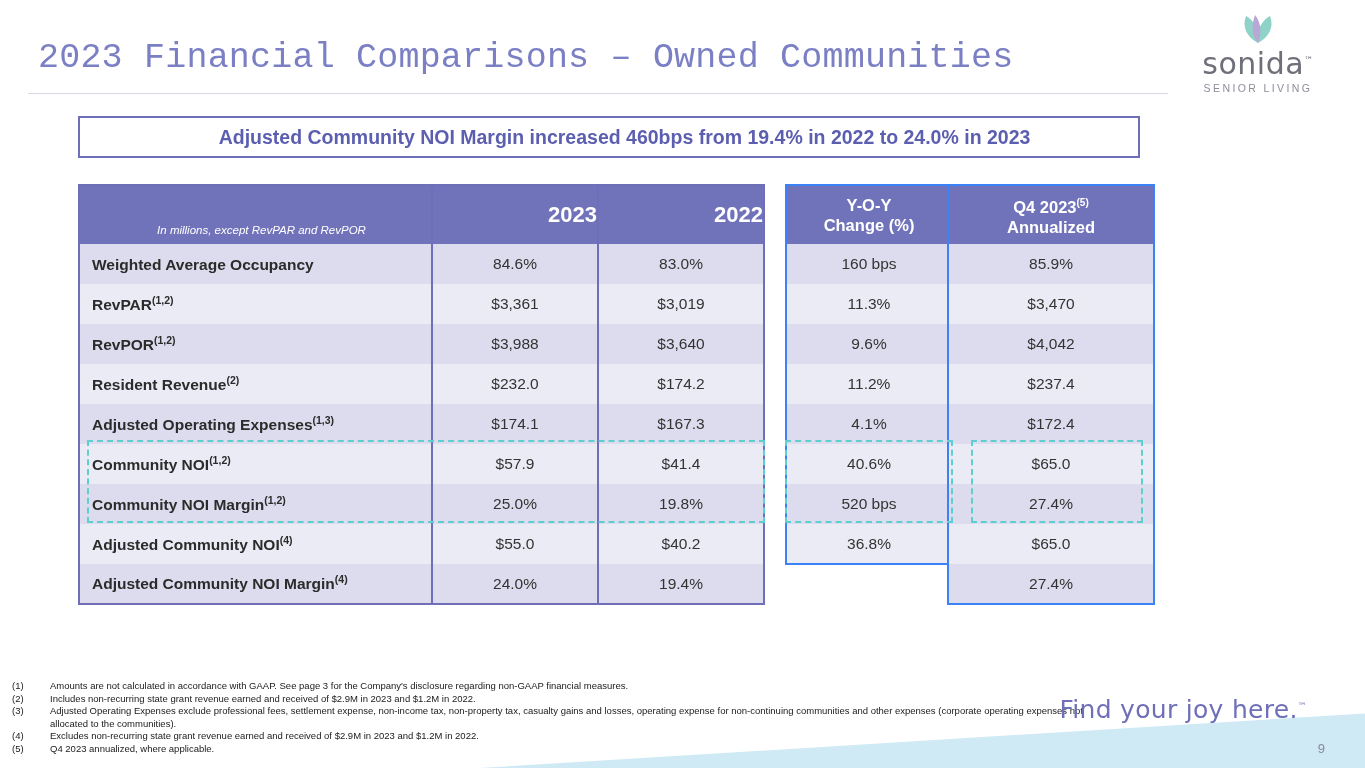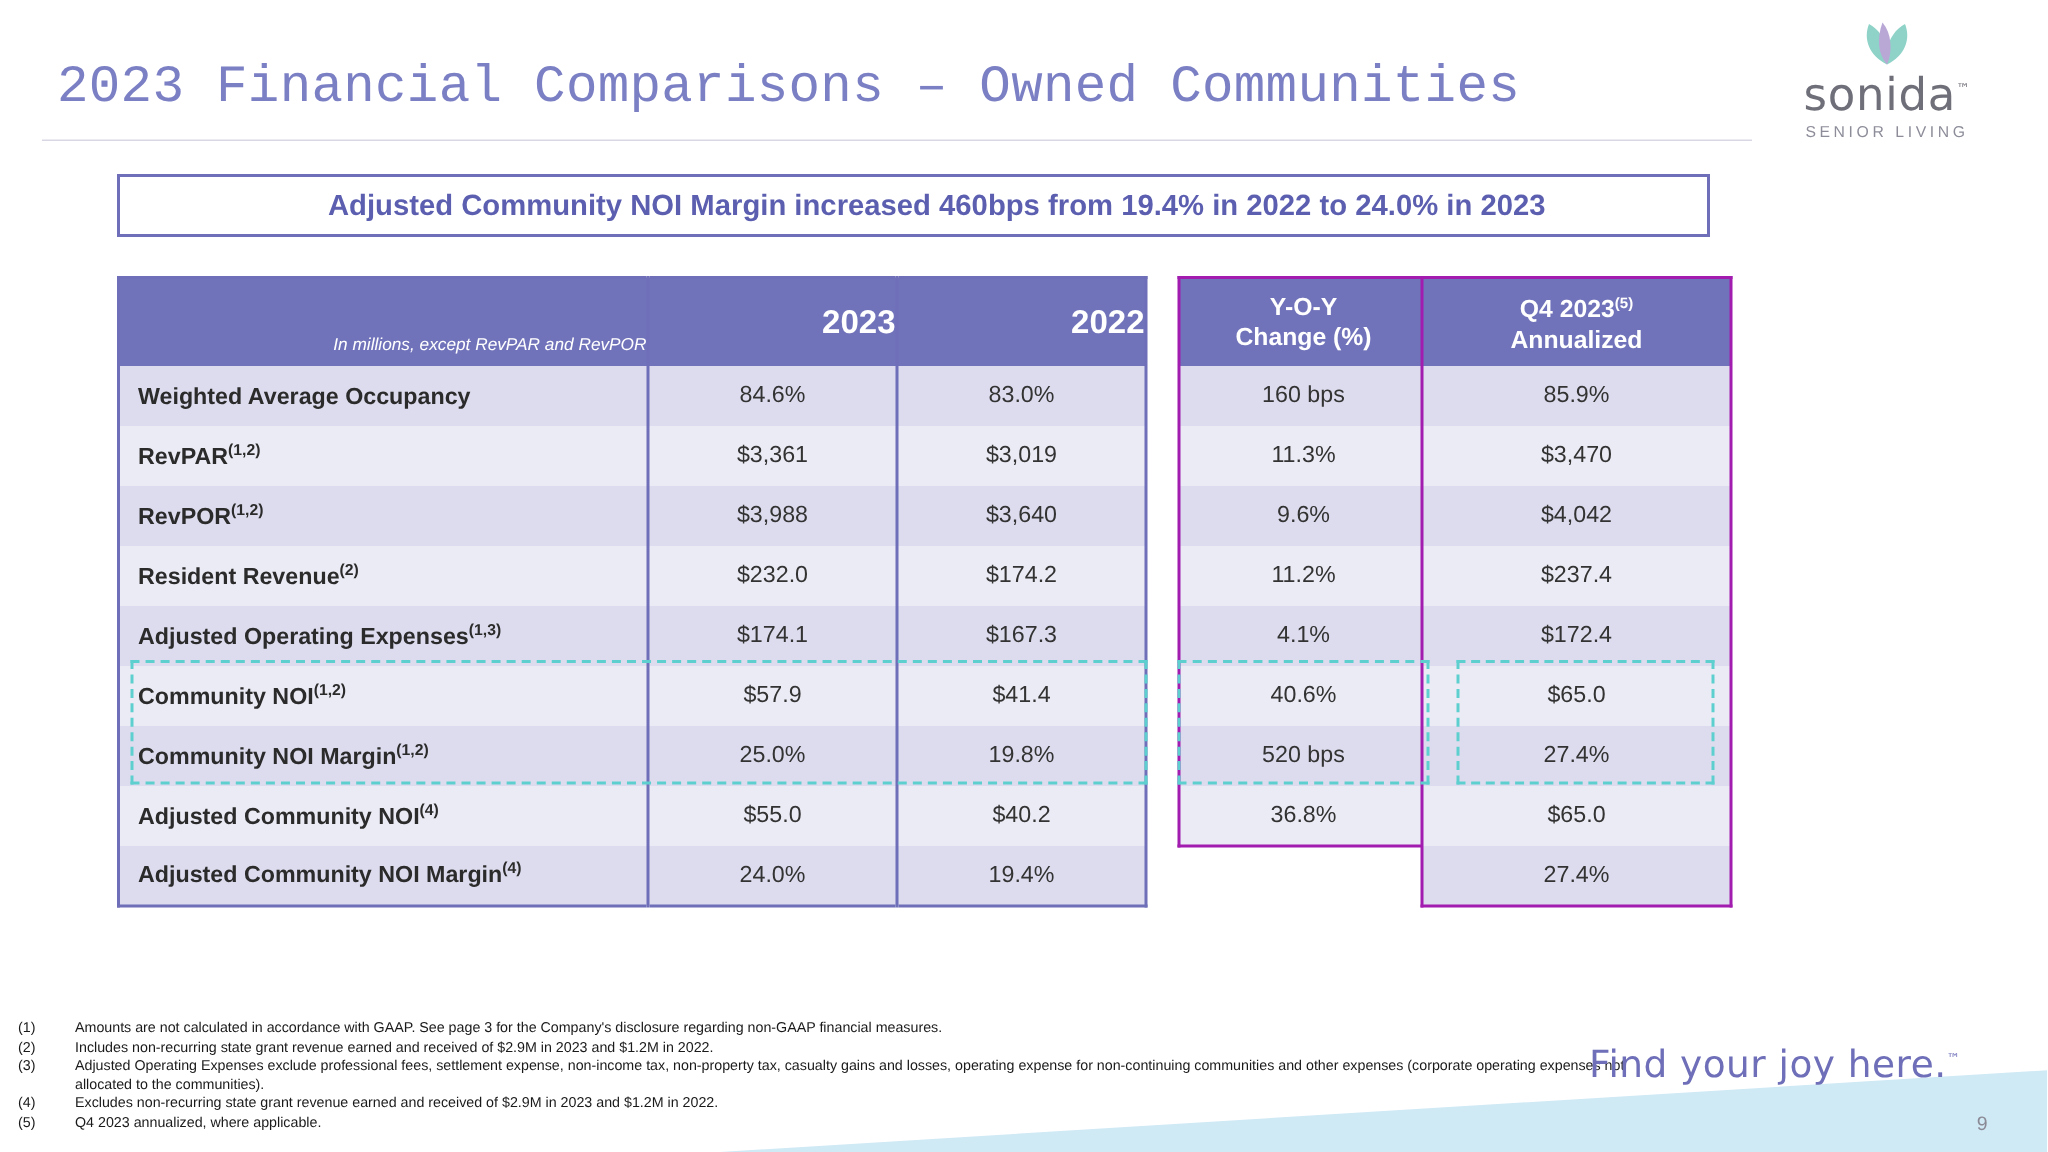--- a/index.html
+++ b/index.html
@@ -89,21 +89,21 @@
   .hdr{
     background:#7173ba;
     color:#ffffff;
     height:59px !important;
     font-size:22px;
     font-weight:bold;
     text-align:right;
     vertical-align:middle;
   }
   .hdr-label{
-    text-align:right;
+    text-align:center;
     vertical-align:bottom;
     font-size:11.5px;
     font-style:italic;
     font-weight:normal;
     padding:0 0 8px 12px !important;
   }
   .col-label{
     width:353px;
     text-align:left;
     padding-left:12px !important;
@@ -120,21 +120,21 @@
   .row-a .col-label{background:#ebebf5;}
   .row-a .col-num{background:#ebebf5;}
   .row-b .col-label{background:#dcdcee;}
   .row-b .col-num{background:#dcdcee;}
   .vsep{border-left:2px solid #6e6fb8;}
   
   .tbl-side{
     position:absolute;
     top:0;
     width:168px;
-    border:2px solid #a21caf;
+    border:2px solid #3b82f6;
     box-sizing:border-box;
   }
   #tbl-yoy{left:707px;}
   #tbl-q4{left:869px; width:208px;}
   .tbl-side th,.tbl-side td{
     padding:0;height:40px;box-sizing:border-box;
     text-align:center;font-size:15.5px;color:#333;
   }
   .tbl-side th{
     background:#7173ba;color:#fff;height:59px;

